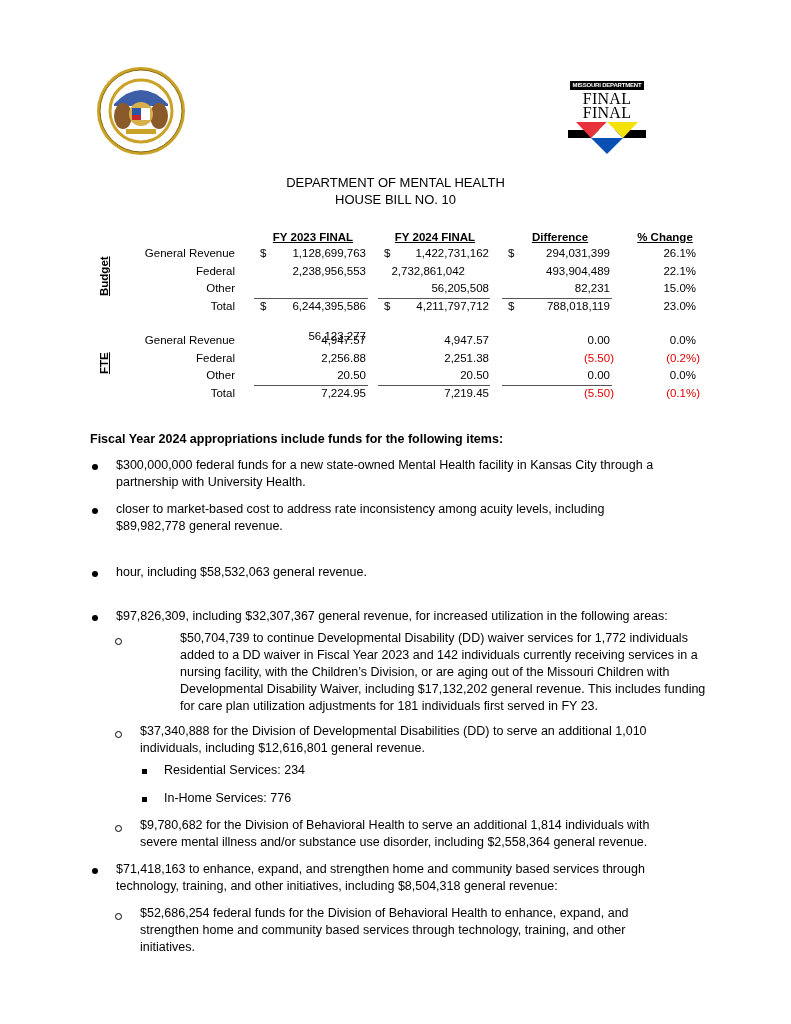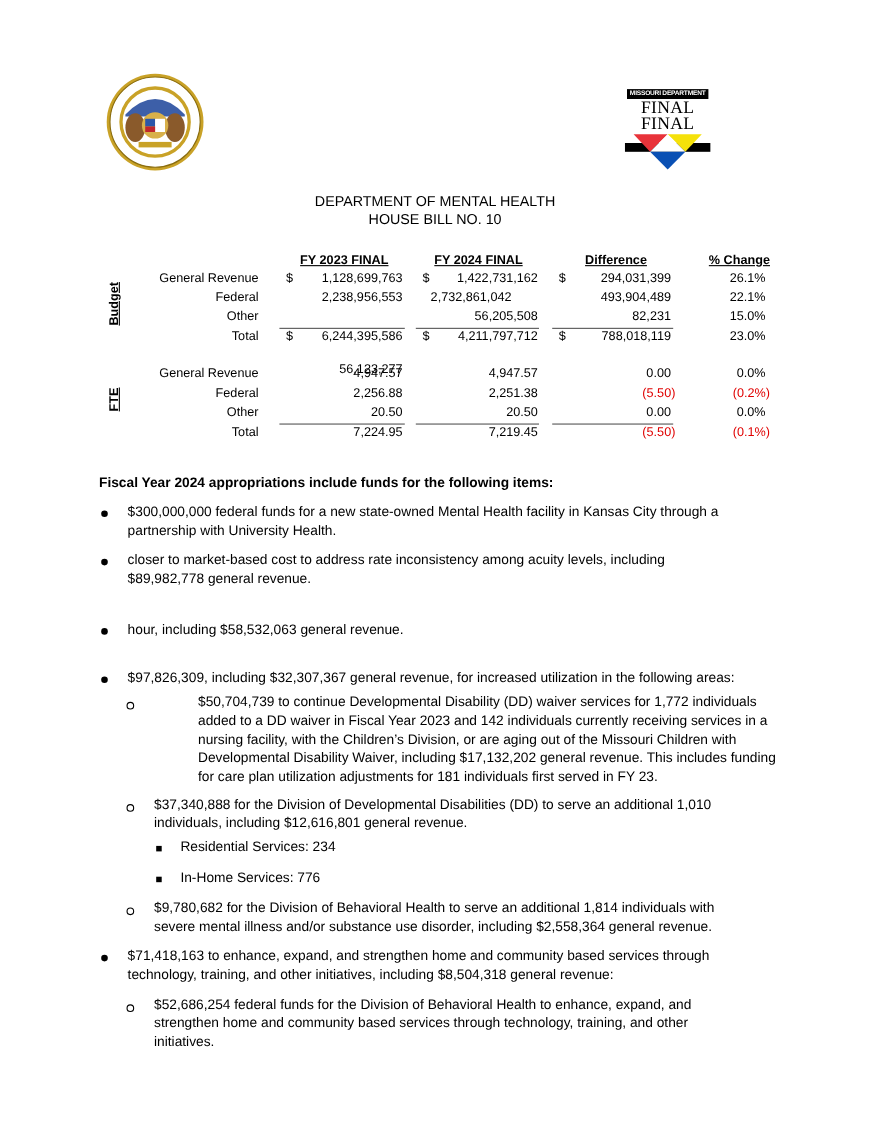--- a/index.html
+++ b/index.html
@@ -62,21 +62,21 @@
     <polygon points="23,18 55,18 39,34" fill="#0a50b4"></polygon>
   </svg>
 </div>
 
 <div class="abs title" style="top:175px;">DEPARTMENT OF MENTAL HEALTH</div>
 <div class="abs title" style="top:192px;">HOUSE BILL NO. 10</div>
 
 <div class="abs th" style="left:258px;top:231px;width:110px;">FY 2023 FINAL</div>
 <div class="abs th" style="left:380px;top:231px;width:110px;">FY 2024 FINAL</div>
 <div class="abs th" style="left:510px;top:231px;width:100px;">Difference</div>
-<div class="abs th" style="left:630px;top:231px;width:70px;text-align:right;">% Change</div>
+<div class="abs th" style="left:630px;top:231px;width:70px;">% Change</div>
 
 <div class="abs vlabel" style="left:98px;top:296px;">Budget</div>
 
 <div id="budget-rows">
 
   <div class="abs cell r" style="left:120px;top:247px;width:115px;">General Revenue</div>
   <div class="abs cell" style="left:260px;top:247px;">$</div>
   <div class="abs cell r" style="left:270px;top:247px;width:96px;">1,128,699,763</div>
   <div class="abs cell" style="left:384px;top:247px;">$</div>
   <div class="abs cell r" style="left:394px;top:247px;width:95px;">1,422,731,162</div>

